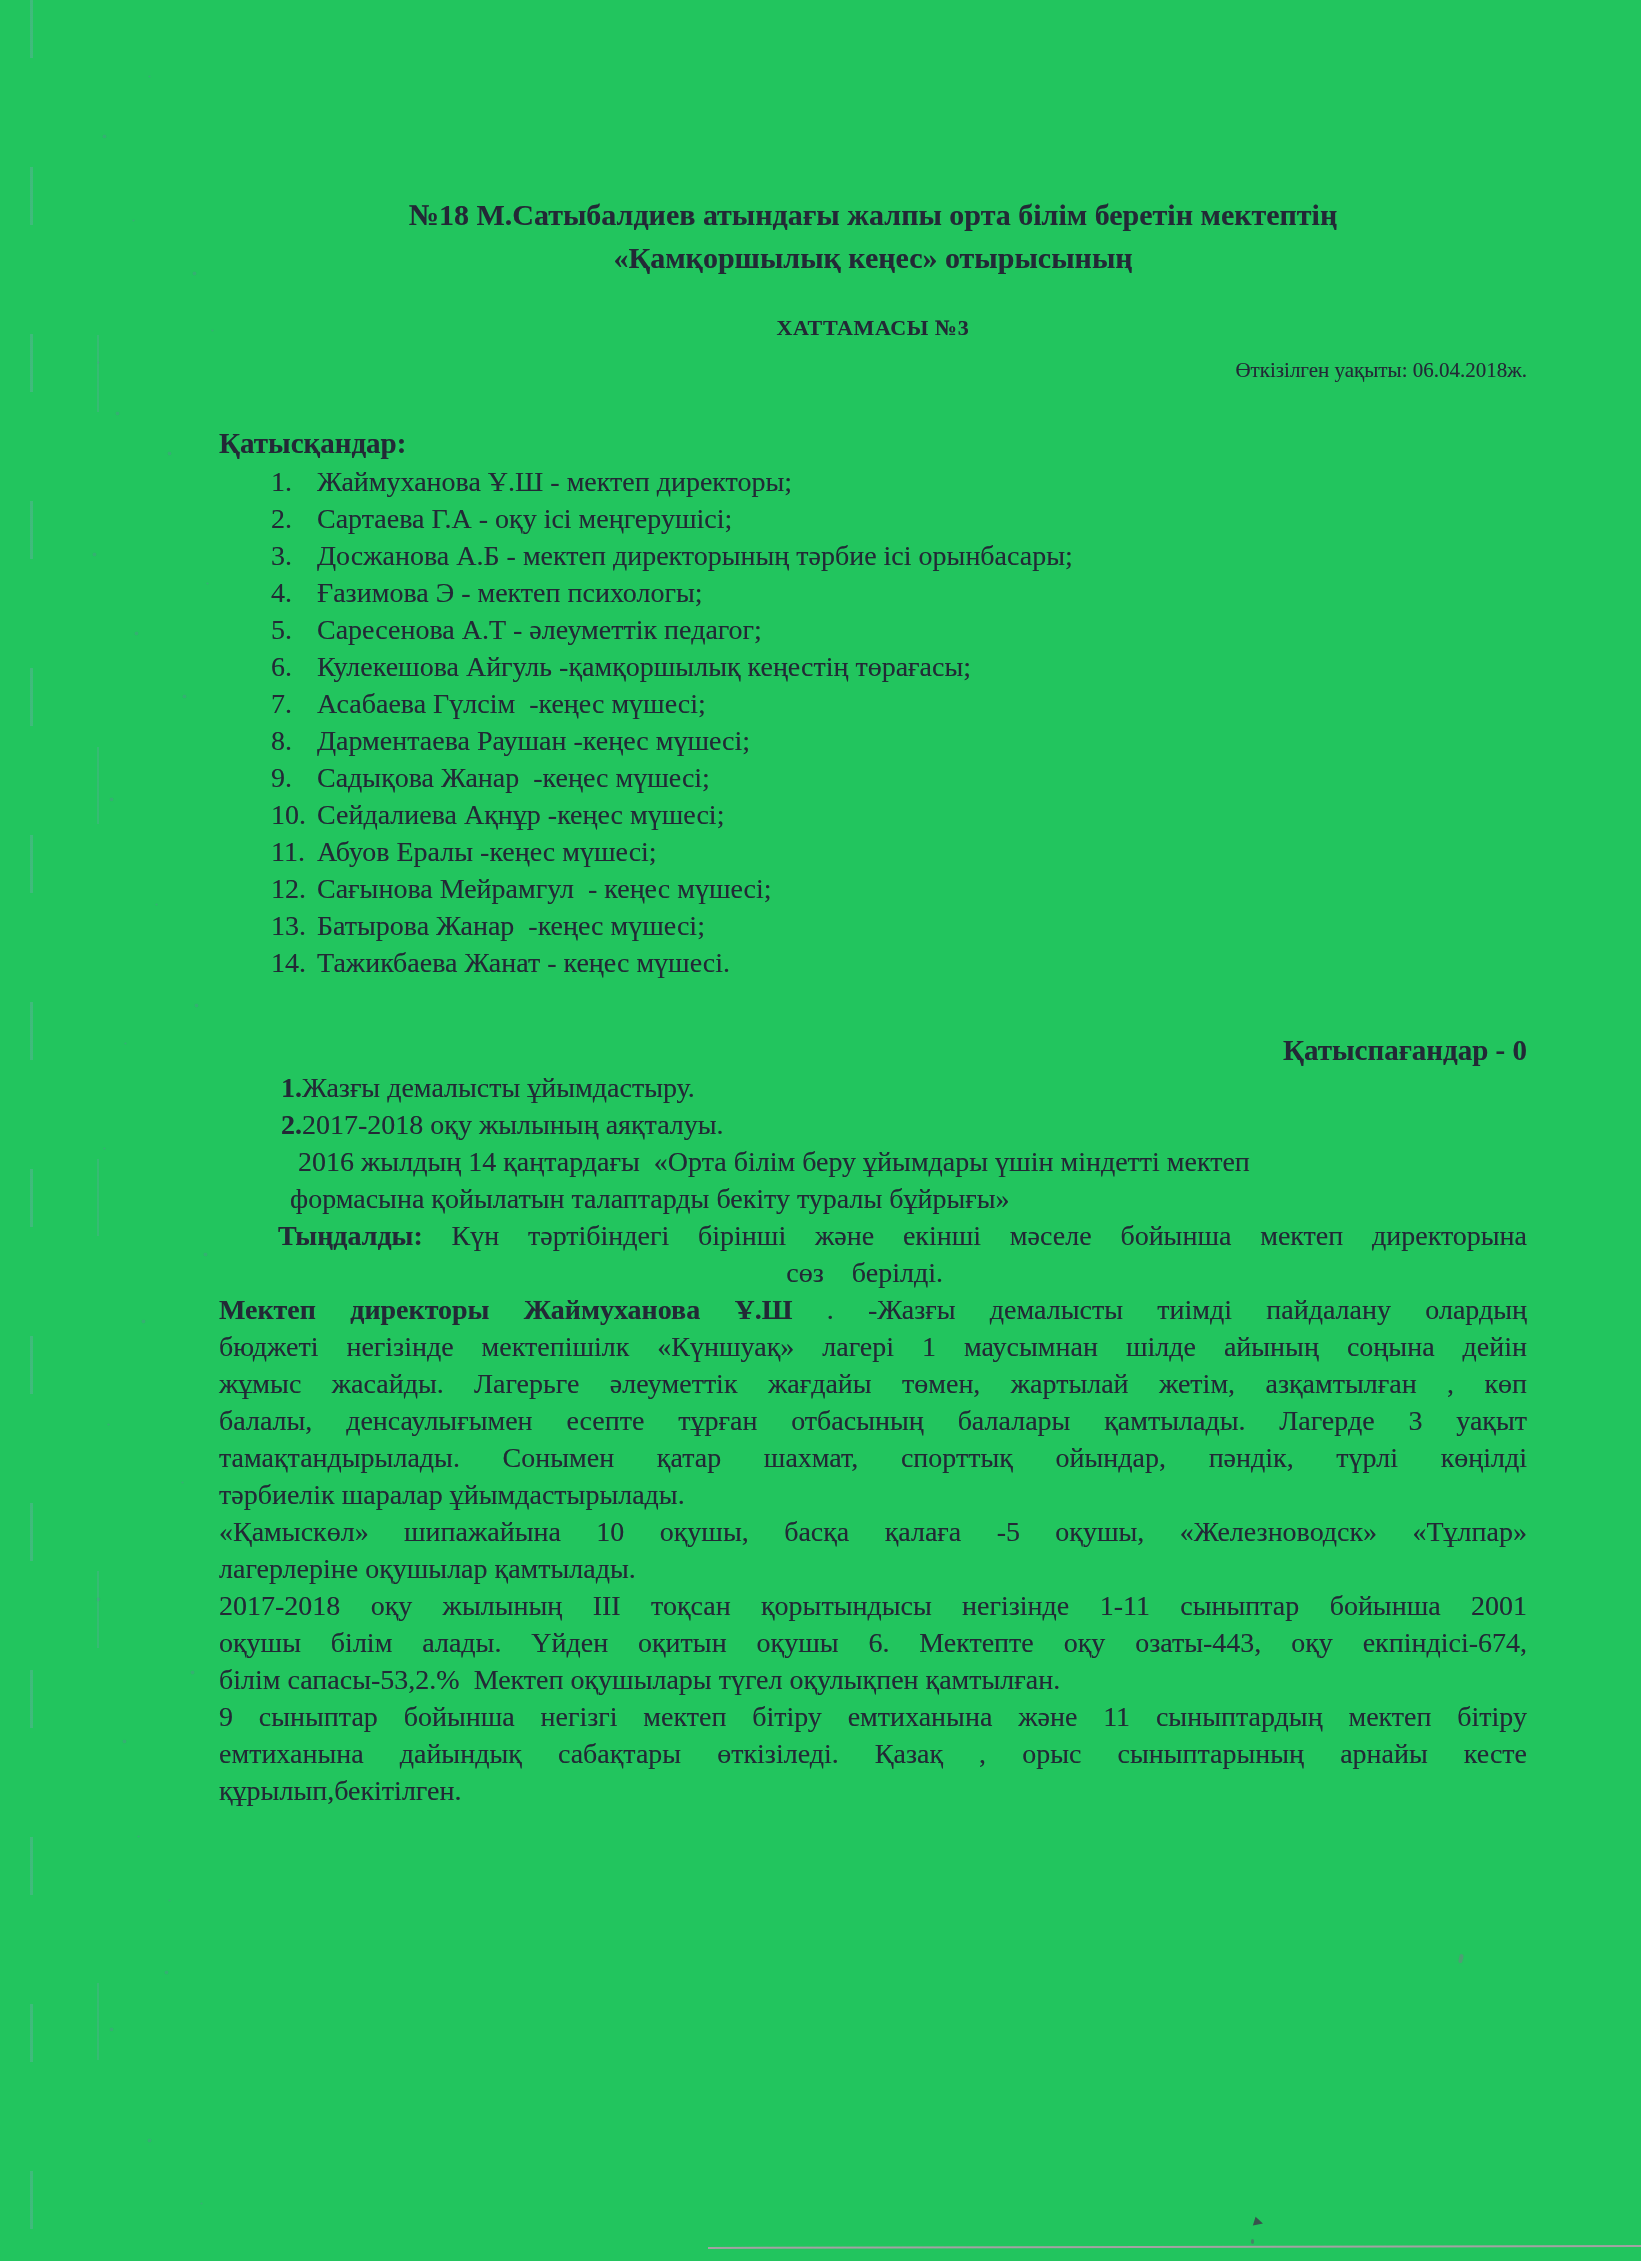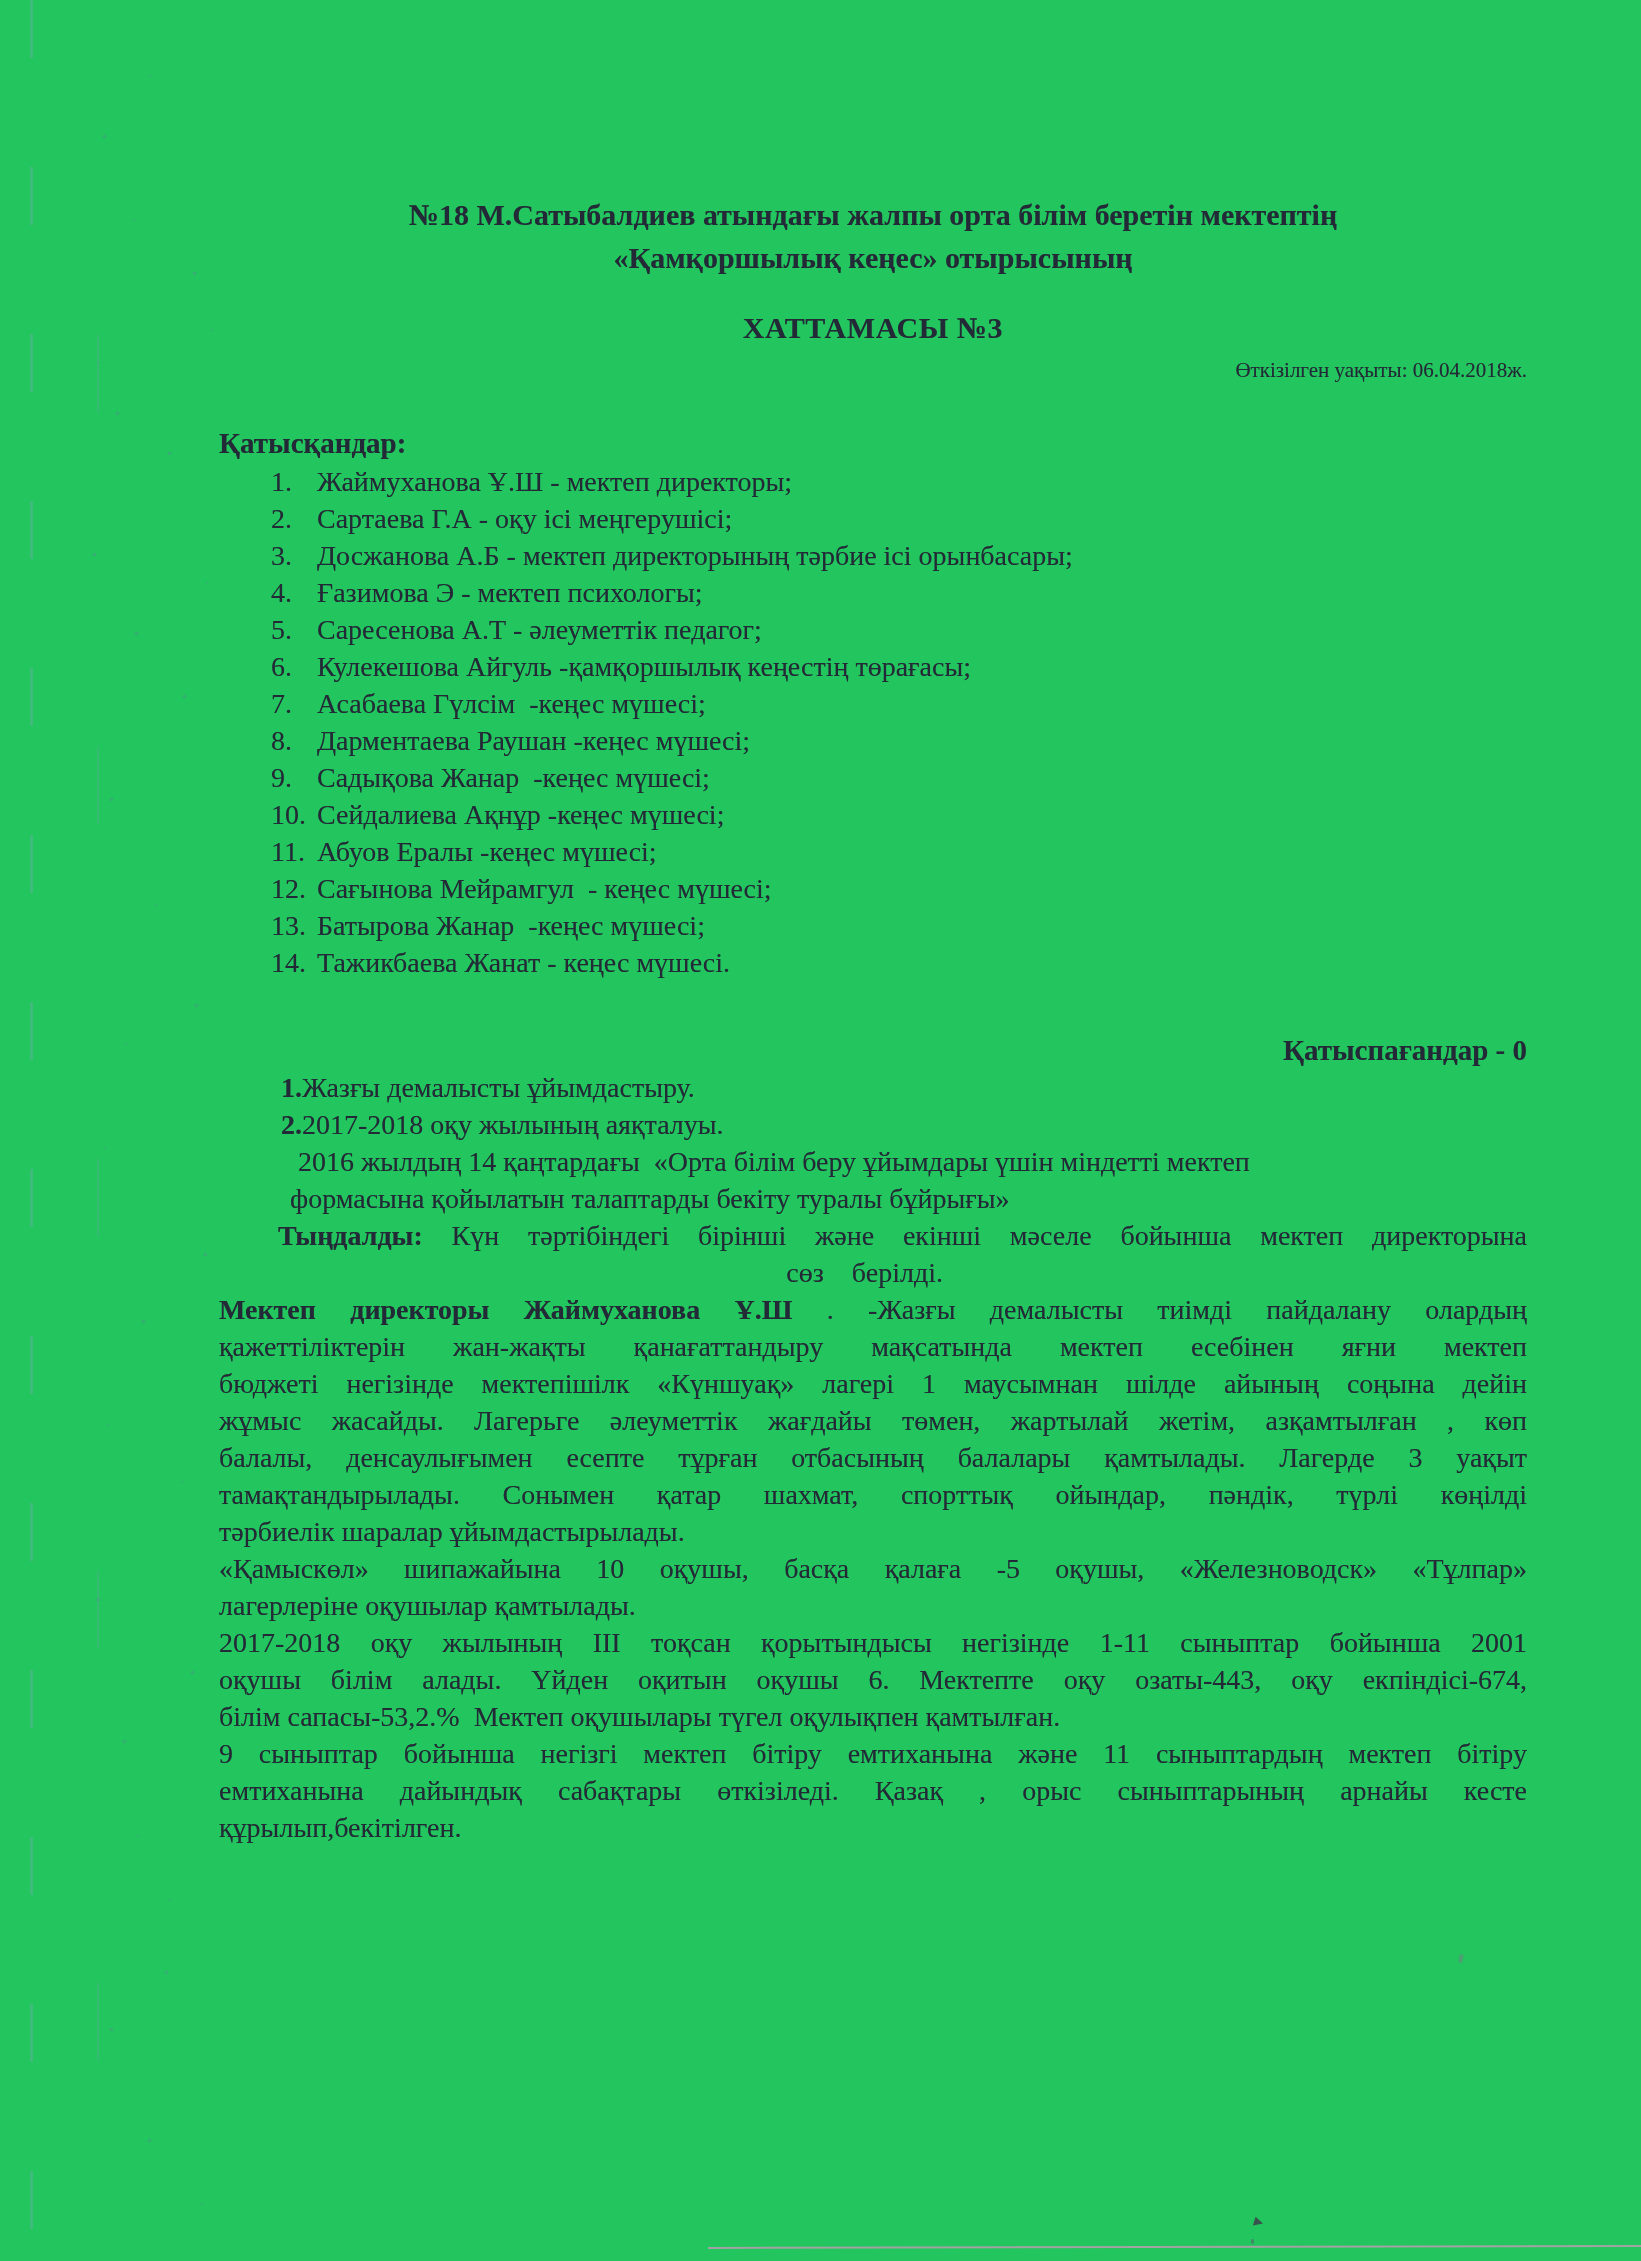--- a/index.html
+++ b/index.html
@@ -19,21 +19,21 @@
   .content {
     position: absolute;
     left: 219px; top: 0;
     width: 1308px;
     font-size: 28px;
     line-height: 37px;
   }
   .b { font-weight: bold; }
   .title1 { margin-top: 195px; font-weight: bold; font-size: 30px; line-height: 39px; text-align: center; }
   .title2 { font-weight: bold; font-size: 30px; line-height: 39px; text-align: center; margin-top: 3.9px; }
-  .protocol { margin-top: 31px; font-weight: bold; font-size: 30px; line-height: 39px; text-align: center; letter-spacing: 0.6px; }
+  .protocol { margin-top: 31px; font-weight: bold; font-size: 22px; line-height: 39px; text-align: center; letter-spacing: 0.6px; }
   .date { margin-top: 5.1px; font-weight: normal; font-size: 21px; line-height: 37px; text-align: right; }
   .sec { margin-top: 36px; font-weight: bold; font-size: 29px; line-height: 37px; }
   .sec2 { margin-top: 51px; font-weight: bold; font-size: 29px; line-height: 37px; text-align: right; }
   .plist { margin-top: 1.3px; padding-left: 52px; }
   .prow { display: flex; line-height: 37px; }
   .pnum { flex: 0 0 46px; }
   .ptext { flex: 1; white-space: pre-wrap; }
   .agenda-h { margin-top: 36px; margin-left: 354px; font-weight: bold; font-size: 29px; line-height: 37px; }
   .aline { padding-left: 62px; line-height: 37px; white-space: pre-wrap; }
   .anum { font-weight: bold; }
@@ -170,21 +170,20 @@
     <div class="aline"><span class="anum">1.</span><span>Жазғы демалысты ұйымдастыру.</span></div>
     <div class="aline"><span class="anum">2.</span><span>2017-2018 оқу жылының аяқталуы.</span></div>
     <div class="acont1">2016 жылдың 14 қаңтардағы  «Орта білім беру ұйымдары үшін міндетті мектеп</div>
     <div class="acont2">формасына қойылатын талаптарды бекіту туралы бұйрығы»</div>
 
     <div class="bline stretch tindent"><span class="b">Тыңдалды:</span><span> Күн тәртібіндегі бірінші және екінші мәселе бойынша мектеп директорына</span></div>
     <div class="bline plain negleft">сөз    берілді.</div>
 
     <div class="bline stretch"><span class="b">Мектеп директоры Жаймуханова Ұ.Ш</span><span> . -Жазғы демалысты тиімді пайдалану олардың</span></div>
 
-    <div class="bline stretch">қажеттіліктерін жан-жақты қанағаттандыру мақсатында мектеп есебінен яғни мектеп</div>
     <div class="bline stretch">бюджеті негізінде мектепішілк «Күншуақ» лагері 1 маусымнан шілде айының соңына дейін</div>
     <div class="bline stretch">жұмыс жасайды. Лагерьге әлеуметтік жағдайы төмен, жартылай жетім, азқамтылған , көп</div>
     <div class="bline stretch">балалы, денсаулығымен есепте тұрған отбасының балалары қамтылады. Лагерде 3 уақыт</div>
     <div class="bline stretch">тамақтандырылады. Сонымен қатар шахмат, спорттық ойындар, пәндік, түрлі көңілді</div>
     <div class="bline plain">тәрбиелік шаралар ұйымдастырылады.</div>
     <div class="bline stretch">«Қамыскөл» шипажайына 10 оқушы, басқа қалаға -5 оқушы, «Железноводск» «Тұлпар»</div>
     <div class="bline plain">лагерлеріне оқушылар қамтылады.</div>
     <div class="bline stretch">2017-2018 оқу жылының III тоқсан қорытындысы негізінде 1-11 сыныптар бойынша 2001</div>
     <div class="bline stretch">оқушы білім алады. Үйден оқитын оқушы 6. Мектепте оқу озаты-443, оқу екпіндісі-674,</div>
     <div class="bline plain">білім сапасы-53,2.%  Мектеп оқушылары түгел оқулықпен қамтылған.</div>

